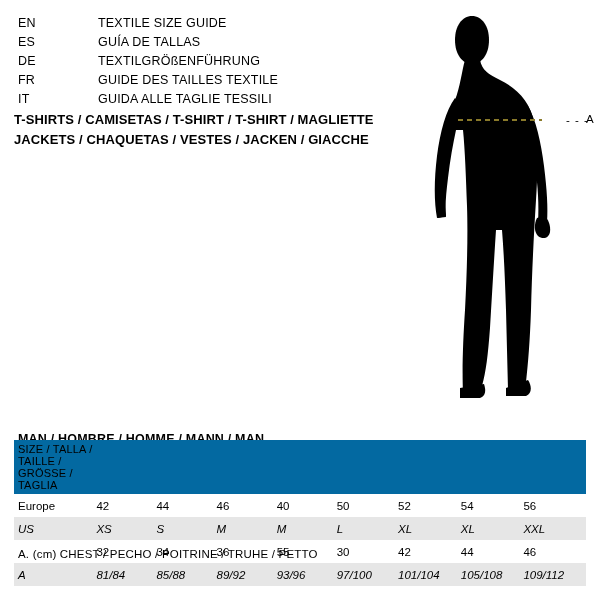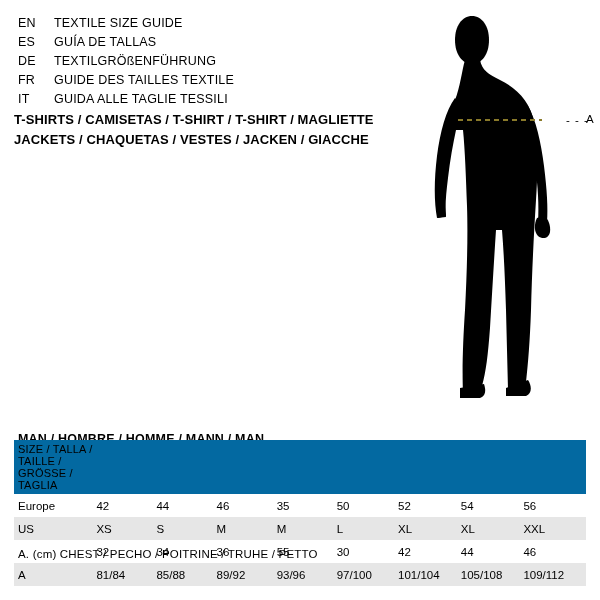--- a/index.html
+++ b/index.html
@@ -27,20 +27,21 @@
     left: 18px;
     top: 14px;
     width: 400px;
   }
   .lang-row {
     display: flex;
     align-items: baseline;
     line-height: 19px;
     font-size: 12.5px;
     letter-spacing: 0.2px;
+    gap: 44px;
   }
   .lang-code {
     width: 36px;
     flex: 0 0 36px;
     font-size: 12.5px;
   }
   .lang-text {
     flex: 1 1 auto;
     font-size: 12.5px;
   }
@@ -108,20 +109,21 @@
     height: 17px;
     vertical-align: middle;
   }
   .r-head td {
     background: #0369a1;
     font-size: 11px;
     letter-spacing: 0.2px;
   }
   .r-alt td {
     background: #e6e6e6;
+    font-style: italic;
   }
   .r-plain td {
     background: #ffffff;
     margin-top: 12px;
   }
   .c-label {
     width: 86px;
     padding-left: 4px !important;
     text-align: left;
   }
@@ -228,21 +230,21 @@
       <td class="c-val"></td>
       <td class="c-val"></td>
       <td class="c-val"></td>
       <td class="c-val"></td>
     </tr>
     <tr class="r-plain">
       <td class="c-label">Europe</td>
       <td class="c-val">42</td>
       <td class="c-val">44</td>
       <td class="c-val">46</td>
-      <td class="c-val">35</td>
+      <td class="c-val">40</td>
       <td class="c-val">50</td>
       <td class="c-val">52</td>
       <td class="c-val">54</td>
       <td class="c-val">56</td>
     </tr>
     <tr class="r-alt">
       <td class="c-label">US</td>
       <td class="c-val">XS</td>
       <td class="c-val">S</td>
       <td class="c-val">M</td>

